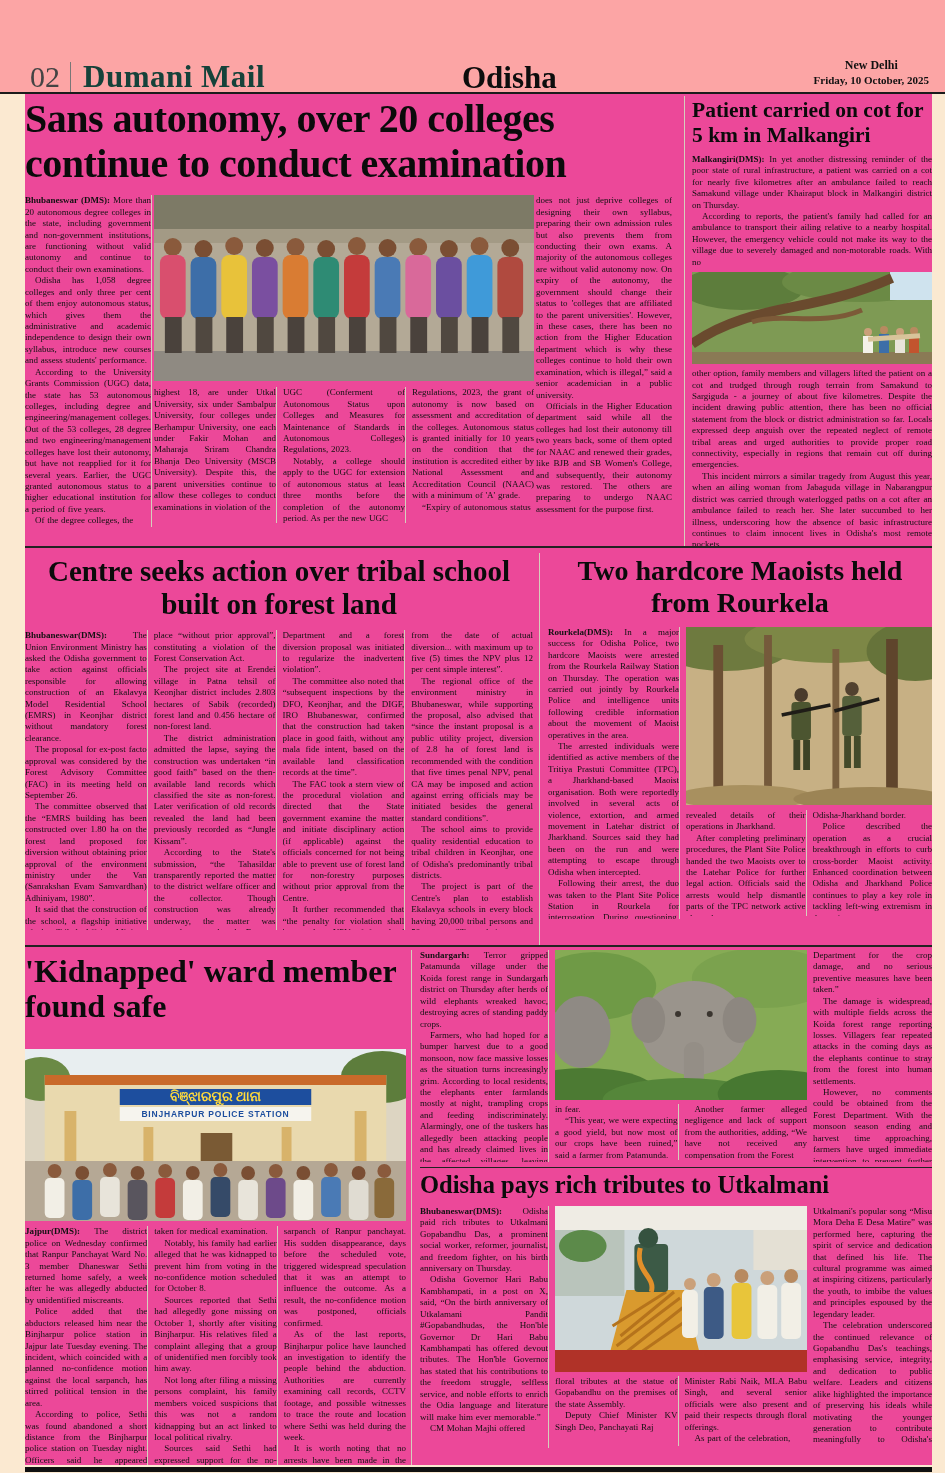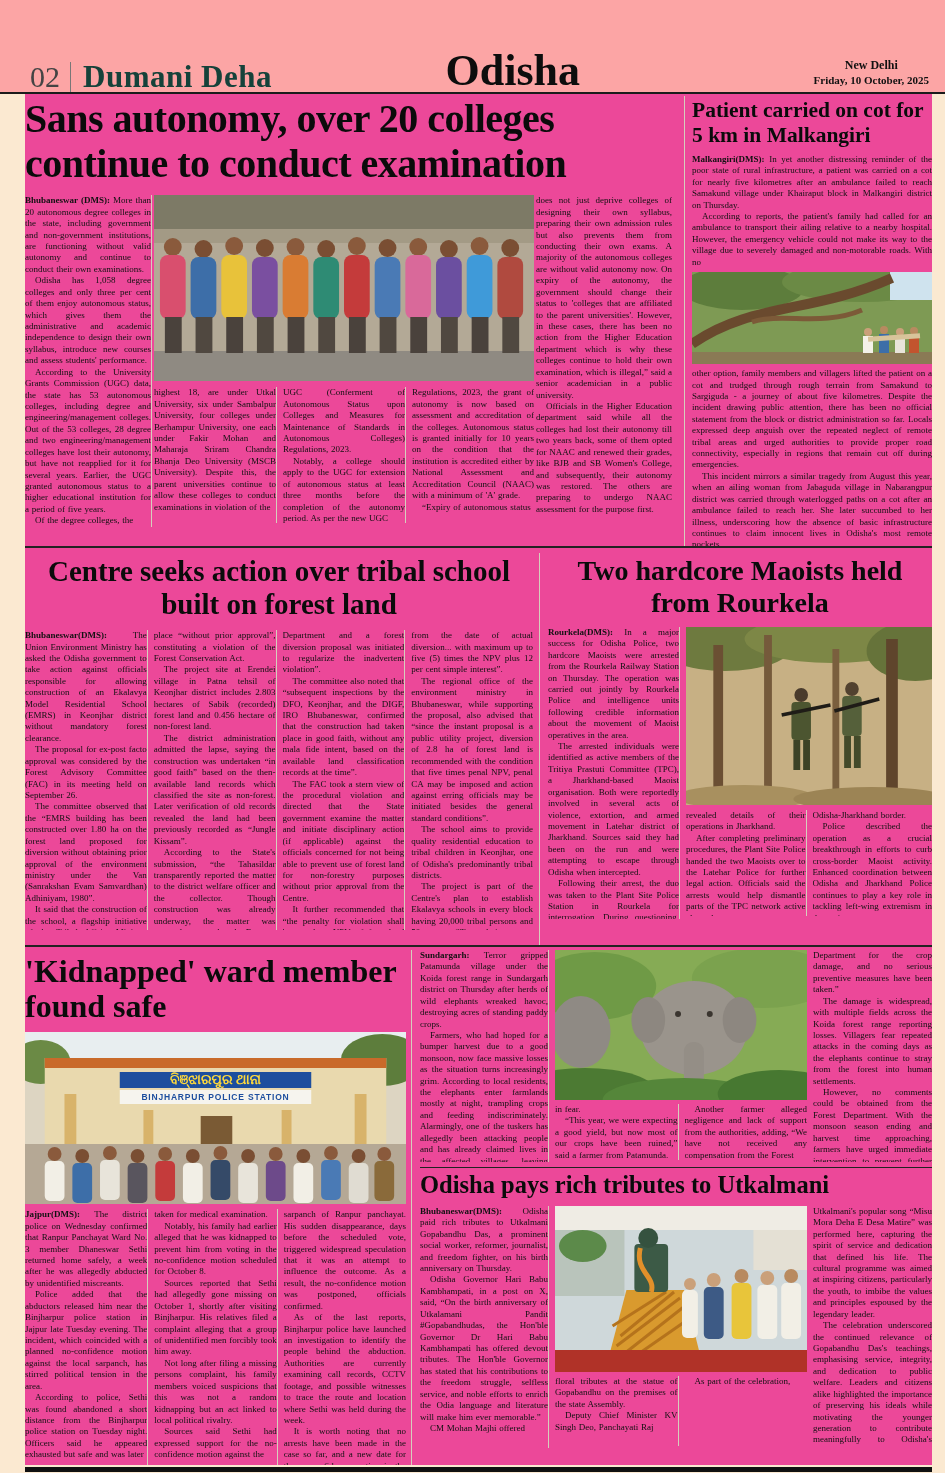--- a/index.html
+++ b/index.html
@@ -2,21 +2,21 @@
 <html><head>
 <meta charset="utf-8">
 <style>
   html,body{margin:0;padding:0;}
   body{width:945px;height:1473px;background:#fbe9d1;font-family:"Liberation Serif","DejaVu Serif",serif;color:#111;overflow:hidden;}
   .page{width:945px;height:1473px;position:relative;}
   
   header{height:66px;padding:26px 16px 0 30px;display:flex;align-items:flex-end;border-bottom:2px solid #1b1b1b;background:#fca5a5;}
   .pagenum{font-size:30px;color:#444;padding-right:10px;border-right:1.5px solid #777;line-height:1;}
   .mast{font-size:31px;font-weight:700;color:#15423a;padding-left:12px;line-height:1;letter-spacing:.5px;}
-  .section-title{flex:1;text-align:center;font-size:44px;font-weight:700;color:#0d0d0d;line-height:.95;transform:translateX(-30px);}
+  .section-title{flex:1;text-align:center;font-size:31px;font-weight:700;color:#0d0d0d;line-height:.95;transform:translateX(-30px);}
   .dateline{text-align:center;font-weight:700;line-height:1.35;padding-bottom:4px;}
   .d-city{font-size:12px;}
   .d-date{font-size:11px;}
   
   main{background:#ec4899;margin:0 13px 0 25px;padding:0 0 0 0;}
   section{display:flex;overflow:hidden;}
   .sec1{height:450px;padding-top:2px;}
   .sec2{height:392px;border-top:2px solid #222;padding-top:5px;}
   .sec3{height:515px;border-top:2px solid #222;padding-top:3px;}
   .vr{border-right:1px solid #d6cebc;}
@@ -50,21 +50,21 @@
   .h-maoists{font-size:28px;line-height:1.14;text-align:center;margin:2px 4px 8px 4px;}
   .mao-row{display:flex;gap:6px;overflow:hidden;}
   .mao-c1{width:131px;flex:none;height:292px;}
   .mao-right{flex:1;}
   .ph-maoists{height:178px;margin-bottom:5px;}
   .mao-sub{display:flex;gap:6px;height:106px;overflow:hidden;}
   .mao-sub .col{flex:1;}
   
   .sec3-left{width:381px;padding-right:5px;}
   .sec3-right{flex:1;padding-left:8px;}
-  .h-kidnapped{font-size:32px;line-height:1.1;margin:4px 0 8px 0;}
+  .h-kidnapped{font-size:32px;line-height:1.1;margin:4px 0 25px 0;}
   .ph-station{height:172px;margin-bottom:5px;}
   .kid-row{display:flex;gap:6px;height:268px;overflow:hidden;}
   .kid-row .col{flex:1;}
   .h-elephants{font-size:20px;line-height:1.1;margin:0 0 5px 0;}
   .ele-row{display:flex;gap:6px;overflow:hidden;height:212px;}
   .ele-c1{width:128px;flex:none;}
   .ele-mid{width:252px;flex:none;}
   .ph-elephant{height:150px;margin-bottom:4px;}
   .ele-sub{display:flex;gap:6px;height:56px;overflow:hidden;}
   .ele-sub .col{flex:1;}
@@ -83,21 +83,21 @@
   .sign-odia{position:absolute;left:25%;top:40px;width:50%;text-align:center;color:#ffd93b;font-size:14px;font-weight:700;line-height:16px;}
   .sign-en{position:absolute;left:25%;top:58px;width:50%;text-align:center;color:#1d4e9e;font-size:8.5px;font-weight:700;letter-spacing:.8px;line-height:14px;font-family:"Liberation Sans",sans-serif;}
 </style>
 </head>
 <body>
 
 <div class="page">
 
   <header>
     <div class="pagenum">02</div>
-    <div class="mast">Dumani Deha</div>
+    <div class="mast">Dumani Mail</div>
     <div class="section-title">Odisha</div>
     <div class="dateline">
       <div class="d-city">New Delhi</div>
       <div class="d-date">Friday, 10 October, 2025</div>
     </div>
   </header>
 
   <main>
 
     <section class="sec1">
@@ -444,20 +444,21 @@
                   </g>
                   <rect y="144" width="254" height="22" fill="#b03228"></rect>
                 </svg>
               </div>
               <div class="trib-sub">
                 <div class="col bt vr">
                     <p>floral tributes at the statue of Gopabandhu on the premises of the state Assembly.</p>
                     <p class="ind">Deputy Chief Minister KV Singh Deo, Panchayati Raj</p>
                   </div>
                 <div class="col bt">
+                    <p>Minister Rabi Naik, MLA Babu Singh, and several senior officials were also present and paid their respects through floral offerings.</p>
                     <p class="ind">As part of the celebration,</p>
                   </div>
               </div>
             </div>
             <div class="col bt trib-c4">
                 <p>Utkalmani's popular song “Misu Mora Deha E Desa Matire” was performed here, capturing the spirit of service and dedication that defined his life. The cultural programme was aimed at inspiring citizens, particularly the youth, to imbibe the values and principles espoused by the legendary leader.</p>
                 <p class="ind">The celebration underscored the continued relevance of Gopabandhu Das's teachings, emphasising service, integrity, and dedication to public welfare. Leaders and citizens alike highlighted the importance of preserving his ideals while motivating the younger generation to contribute meaningfully to Odisha's development.</p>
               </div>
           </div>
         </div>

